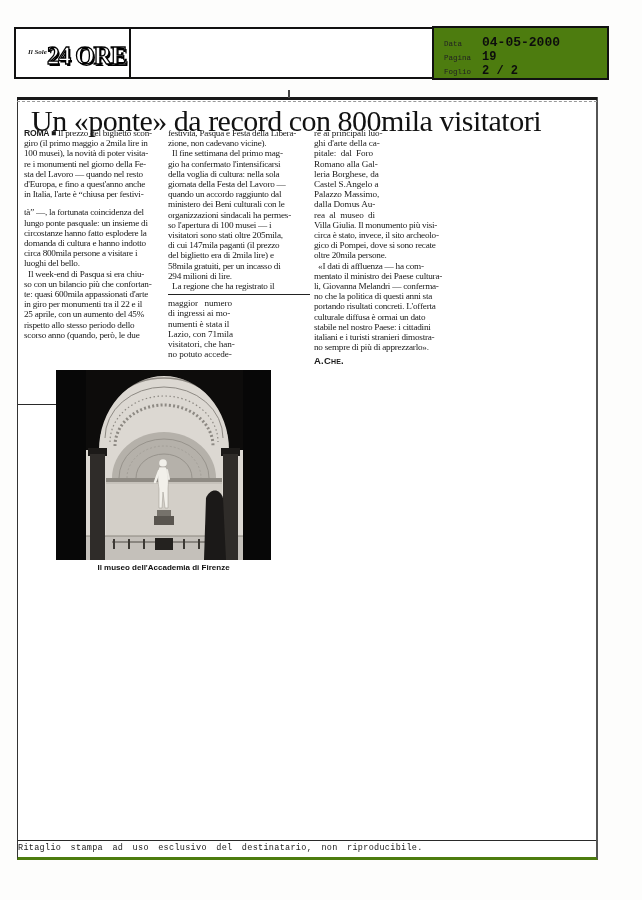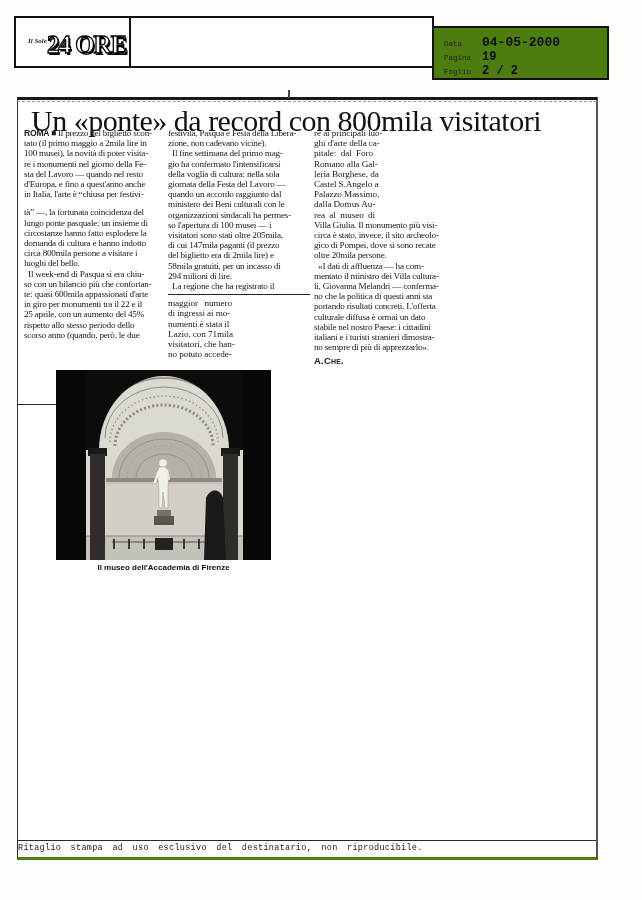--- a/index.html
+++ b/index.html
@@ -1,20 +1,20 @@
 <!DOCTYPE html>
 <html><head>
 <meta charset="utf-8">
 <style>
   html,body{margin:0;padding:0;background:#fff;}
   .page{position:relative;width:642px;height:900px;background:#fdfdfc;overflow:hidden;
         font-family:"Liberation Serif",serif;color:#1a1a1a;}
 
   
-  .header-box{position:absolute;left:14px;top:16px;width:416px;height:48px;
+  .header-box{position:absolute;left:14px;top:27px;width:416px;height:48px;
               border:2px solid #111;background:#fff;}
   .header-divider{position:absolute;left:113px;top:0;width:2px;height:100%;background:#111;}
   .logo{position:absolute;left:12px;top:13px;white-space:nowrap;}
   .logo-small{font-size:7px;font-weight:bold;font-style:italic;vertical-align:10px;letter-spacing:0;}
   .logo-main{font-family:"Liberation Serif",serif;font-weight:900;font-size:25px;
              letter-spacing:-1px;color:#fff;-webkit-text-stroke:1.3px #000;
              text-shadow:1.5px 1.5px 0 #000;}
 
   
   .info-box{position:absolute;left:432px;top:26px;width:164px;height:50px;
@@ -90,21 +90,21 @@
   <div class="article-box">
     <div class="top-rule"></div>
     <div class="top-rule2"></div>
     <div class="top-tick"></div>
 
     <h1 class="headline" style="margin:0;font-weight:normal;">Un «ponte» da record con 800mila visitatori</h1>
 
     <div class="col col1">
       <div class="tl"><span class="lead">ROMA ■</span><span> Il prezzo del biglietto scon-</span></div>
       <div>
-          <div class="tl">tato (il primo maggio a 2mila lire in</div>
+          <div class="tl">giro (il primo maggio a 2mila lire in</div>
           <div class="tl">100 musei), la novità di poter visita-</div>
           <div class="tl">re i monumenti nel giorno della Fe-</div>
           <div class="tl">sta del Lavoro — quando nel resto</div>
           <div class="tl">d'Europa, e fino a quest'anno anche</div>
           <div class="tl">in Italia, l'arte è “chiusa per festivi-</div>
         </div>
       <div class="gap"></div>
       <div>
           <div class="tl">tà” —, la fortunata coincidenza del</div>
           <div class="tl">lungo ponte pasquale: un insieme di</div>
@@ -163,21 +163,21 @@
           <div class="tl">Palazzo Massimo,</div>
           <div class="tl">dalla Domus Au-</div>
           <div class="tl">rea  al  museo  di</div>
         </div>
       <div>
           <div class="tl">Villa Giulia. Il monumento più visi-</div>
           <div class="tl">circa è stato, invece, il sito archeolo-</div>
           <div class="tl">gico di Pompei, dove si sono recate</div>
           <div class="tl">oltre 20mila persone.</div>
           <div class="tl">  «I dati di affluenza — ha com-</div>
-          <div class="tl">mentato il ministro dei Villa cultura-</div>
+          <div class="tl">mentato il ministro dei Paese cultura-</div>
           <div class="tl">li, Giovanna Melandri — conferma-</div>
           <div class="tl">no che la politica di questi anni sta</div>
           <div class="tl">portando risultati concreti. L'offerta</div>
           <div class="tl">culturale diffusa è ormai un dato</div>
           <div class="tl">stabile nel nostro Paese: i cittadini</div>
           <div class="tl">italiani e i turisti stranieri dimostra-</div>
           <div class="tl">no sempre di più di apprezzarlo».</div>
         </div>
       <div class="byline">A.Che.</div>
     </div>

